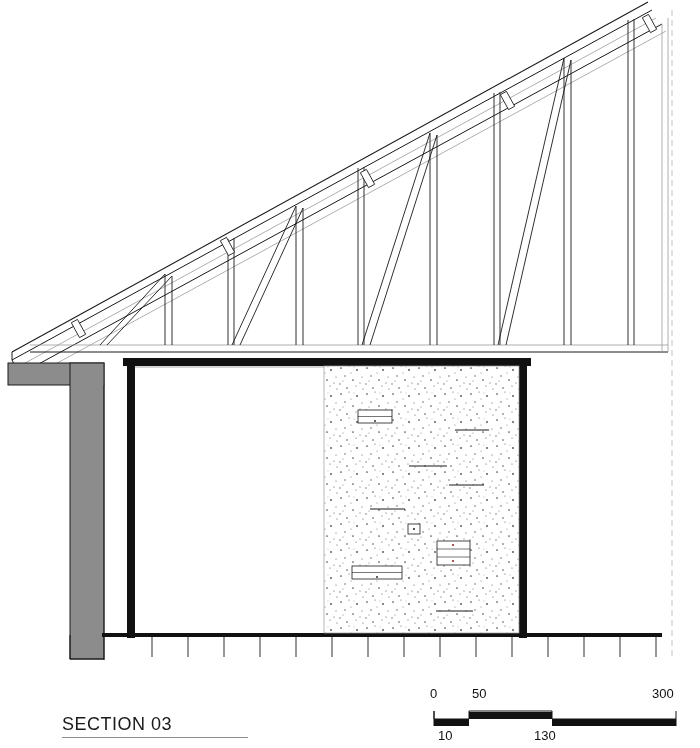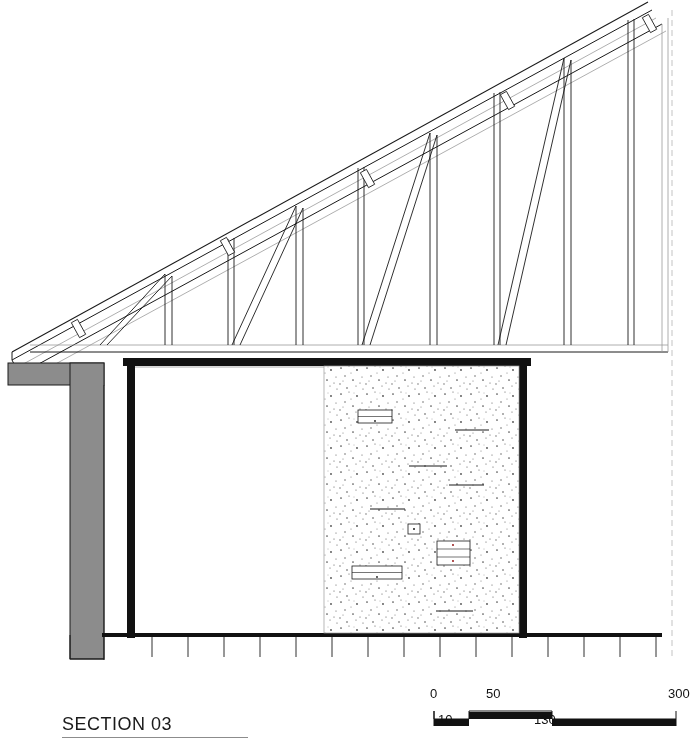--- a/index.html
+++ b/index.html
@@ -56,21 +56,21 @@
     width: 248px;
     height: 58px;
   }
   .scale-labels-top, .scale-labels-bottom {
     position: absolute;
     left: 0;
     width: 248px;
     height: 14px;
   }
   .scale-labels-top { top: 0; }
-  .scale-labels-bottom { top: 26px; }
+  .scale-labels-bottom { top: 42px; }
   .scale-num {
     position: absolute;
     font-family: "Liberation Sans", sans-serif;
     font-size: 13px;
     color: #111111;
     white-space: nowrap;
   }
 </style>
 </head>
 <body>
@@ -246,22 +246,22 @@
       <rect x="469" y="712" width="83" height="7" fill="#111111"></rect>
       <rect x="552" y="719" width="124" height="7" fill="#111111"></rect>
       <line x1="434" y1="711" x2="434" y2="726" stroke="#111111" stroke-width="1"></line>
       <line x1="676" y1="711" x2="676" y2="726" stroke="#111111" stroke-width="1"></line>
     </g>
   </svg>
 
   <div class="scalebar">
     <div class="scale-labels-top">
       <span class="scale-num" style="left:0px;">0</span>
-      <span class="scale-num" style="left:56px;text-align:right;">50</span>
-      <span class="scale-num" style="left:222px;margin-left:16px;">300</span>
+      <span class="scale-num" style="left:42px;text-align:right;">50</span>
+      <span class="scale-num" style="left:222px;">300</span>
     </div>
     <div class="scale-labels-bottom">
       <span class="scale-num" style="left:8px;">10</span>
       <span class="scale-num" style="left:104px;">130</span>
     </div>
   </div>
 
   <div class="title-block">
     <div class="title-text">SECTION 03</div>
     <div class="title-rule"></div>

